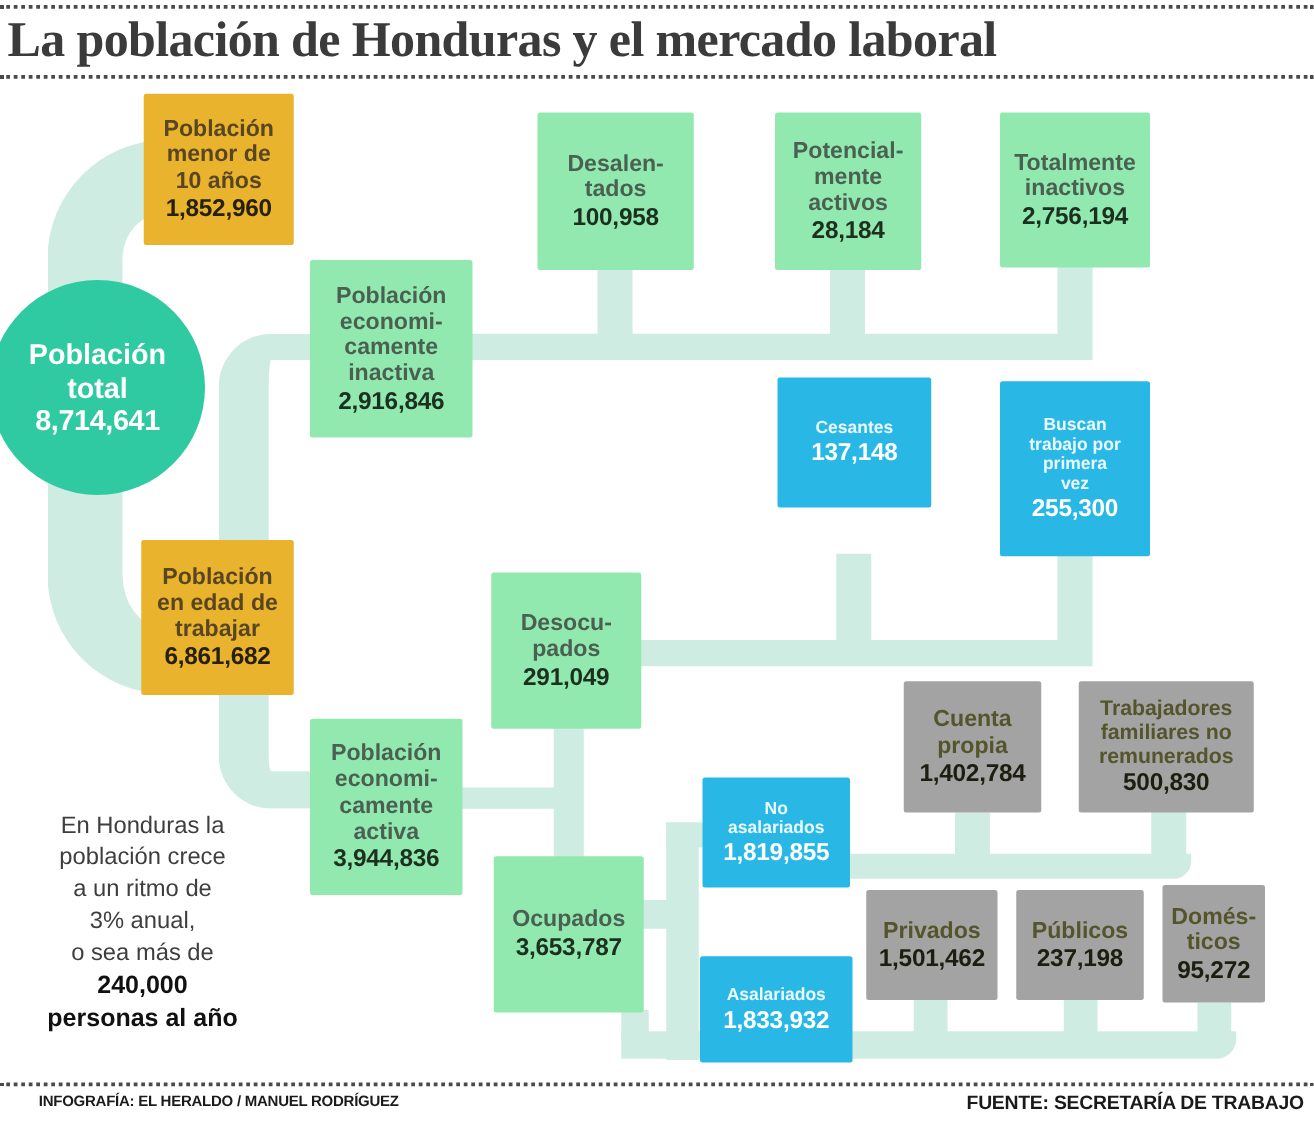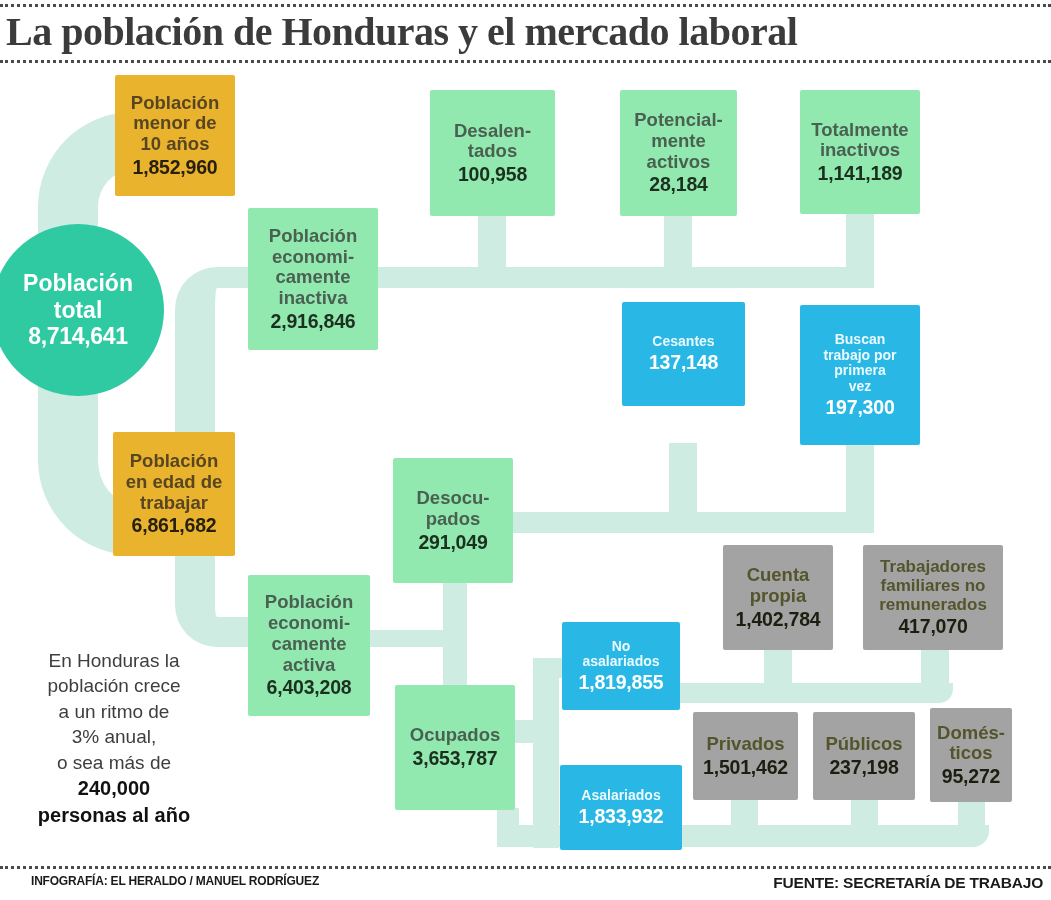--- a/index.html
+++ b/index.html
@@ -130,55 +130,55 @@
   <div class="node green" style="left:620px;top:90px;width:117px;height:126px">
     <div class="label">Potencial-
 mente
 activos</div>
     <div class="value">28,184</div>
   </div>
 
   <div class="node green" style="left:800px;top:90px;width:120px;height:124px">
     <div class="label">Totalmente
 inactivos</div>
-    <div class="value">1,141,189</div>
+    <div class="value">2,756,194</div>
   </div>
 
   <div class="node blue" style="left:622px;top:302px;width:123px;height:104px">
     <div class="label">Cesantes</div>
     <div class="value">137,148</div>
   </div>
 
   <div class="node blue" style="left:800px;top:305px;width:120px;height:140px">
     <div class="label">Buscan
 trabajo por
 primera
 vez</div>
-    <div class="value">197,300</div>
+    <div class="value">255,300</div>
   </div>
 
   <div class="node orange" style="left:113px;top:432px;width:122px;height:124px">
     <div class="label">Población
 en edad de
 trabajar</div>
     <div class="value">6,861,682</div>
   </div>
 
   <div class="node green" style="left:393px;top:458px;width:120px;height:125px">
     <div class="label">Desocu-
 pados</div>
     <div class="value">291,049</div>
   </div>
 
   <div class="node green" style="left:248px;top:575px;width:122px;height:141px">
     <div class="label">Población
 economi-
 camente
 activa</div>
-    <div class="value">6,403,208</div>
+    <div class="value">3,944,836</div>
   </div>
 
   <div class="node green" style="left:395px;top:685px;width:120px;height:125px">
     <div class="label">Ocupados</div>
     <div class="value">3,653,787</div>
   </div>
 
   <div class="node blue" style="left:562px;top:622px;width:118px;height:88px">
     <div class="label">No
 asalariados</div>
@@ -193,21 +193,21 @@
   <div class="node yellow" style="left:723px;top:545px;width:110px;height:105px">
     <div class="label">Cuenta
 propia</div>
     <div class="value">1,402,784</div>
   </div>
 
   <div class="node yellow" style="left:863px;top:545px;width:140px;height:105px">
     <div class="label small">Trabajadores
 familiares no
 remunerados</div>
-    <div class="value">417,070</div>
+    <div class="value">500,830</div>
   </div>
 
   <div class="node yellow" style="left:693px;top:712px;width:105px;height:88px">
     <div class="label">Privados</div>
     <div class="value">1,501,462</div>
   </div>
 
   <div class="node yellow" style="left:813px;top:712px;width:102px;height:88px">
     <div class="label">Públicos</div>
     <div class="value">237,198</div>

